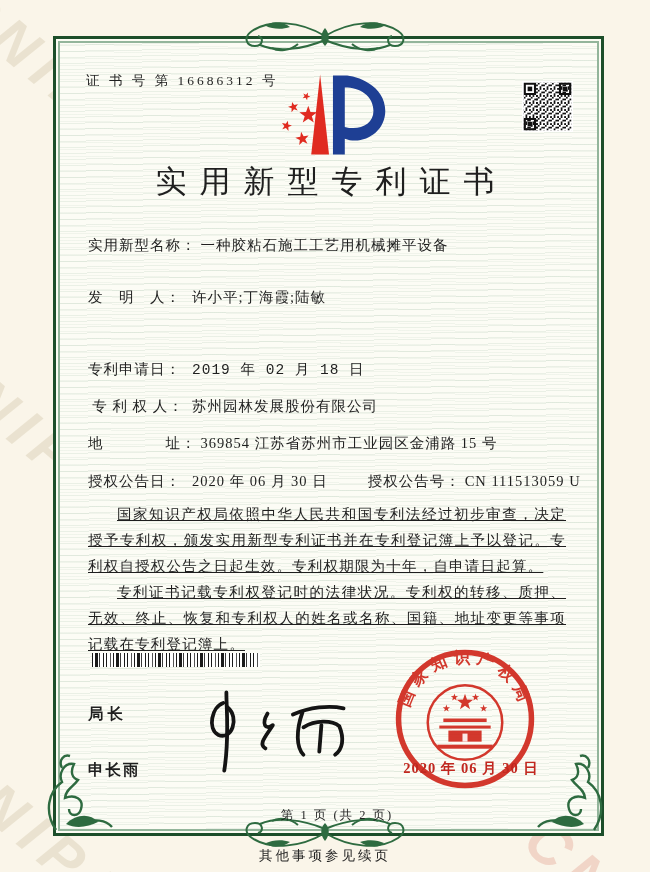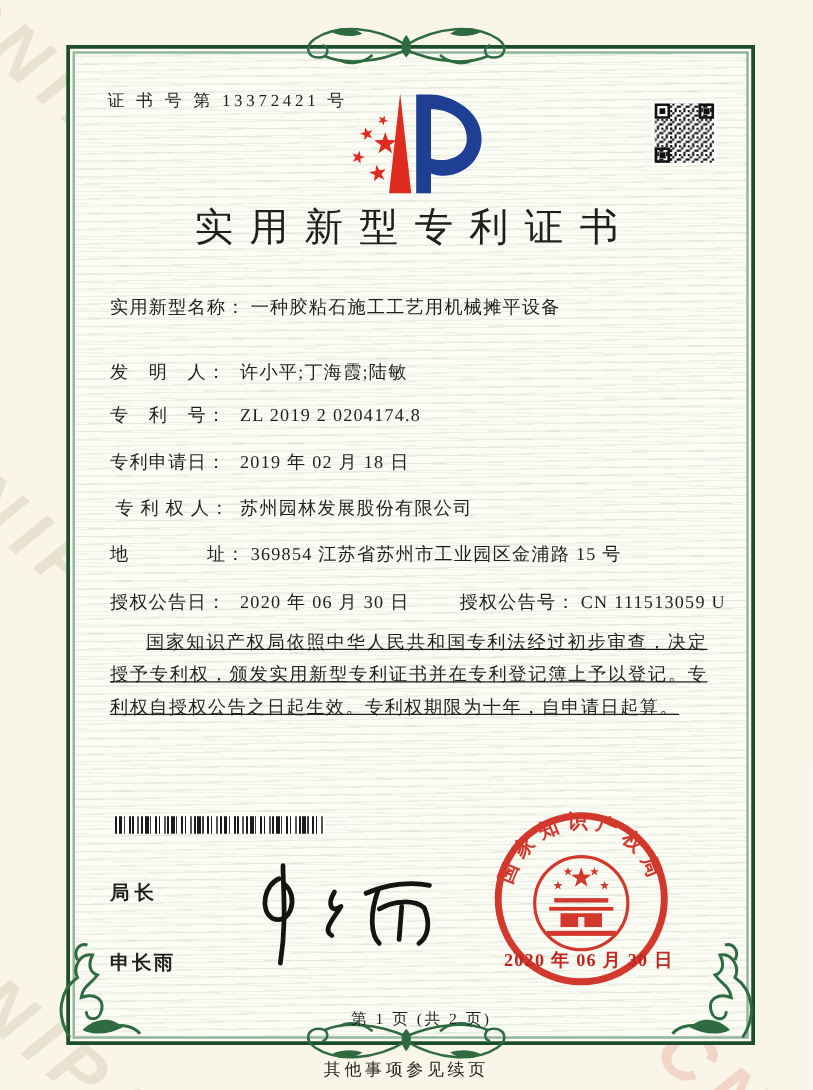--- a/index.html
+++ b/index.html
@@ -109,21 +109,21 @@
   </svg>
   <svg class="orn" style="left:38px; top:754px;" width="85" height="80" viewBox="0 0 85 80">
     <use href="#corner-scroll"></use>
   </svg>
   <svg class="orn" style="left:527px; top:754px; transform:scaleX(-1);" width="85" height="80" viewBox="0 0 85 80">
     <use href="#corner-scroll"></use>
   </svg>
 
   <div class="content">
 
-    <div class="cert-no">证 书 号 第 13372421 号</div>
+    <div class="cert-no">证 书 号 第 16686312 号</div>
 
     <svg class="logo" width="158" height="95" viewBox="0 0 160 95">
       <use href="#star" fill="#e02b20" transform="translate(57,26) scale(0.42) rotate(25)"></use>
       <use href="#star" fill="#e02b20" transform="translate(44,37) scale(0.55) rotate(-15)"></use>
       <use href="#star" fill="#e02b20" transform="translate(59,45) scale(0.95)"></use>
       <use href="#star" fill="#e02b20" transform="translate(37,56) scale(0.55) rotate(15)"></use>
       <use href="#star" fill="#e02b20" transform="translate(53,69) scale(0.72) rotate(-10)"></use>
       <polygon points="71,4 62,85 80,85" fill="#e02b20"></polygon>
       <path fill-rule="evenodd" fill="#1e3f94" d="M84,5 L84,85 L96,85 L96,69 C114,76 137,63 137,41 C137,15 108,5 96,5 Z
            M96,17 C111,17 125,25 125,41 C125,55 110,61 96,57 Z"></path>
@@ -154,38 +154,36 @@
     </svg>
 
     <div class="title">实用新型专利证书</div>
 
     <div class="row" style="top:236px;">
       <span class="lab">实用新型名称：</span><span class="val">一种胶粘石施工工艺用机械摊平设备</span>
     </div>
     <div class="row" style="top:288px;">
       <span class="lab">发　明　人：</span><span class="val">许小平;丁海霞;陆敏</span>
     </div>
-    <div class="row" style="top:323px;">
-      <span class="lab">专　利　号：</span><span class="val">ZL 2019 2 0204174.8</span>
-    </div>
-    <div class="row" style="top:360px;">
+    <div class="row" style="top:360px;font-family:Liberation Mono, monospace;">
       <span class="lab">专利申请日：</span><span class="val">2019 年 02 月 18 日</span>
     </div>
     <div class="row" style="top:397px;text-align:center;">
       <span class="lab">专 利 权 人：</span><span class="val">苏州园林发展股份有限公司</span>
     </div>
     <div class="row" style="top:434px;">
       <span class="lab">地　　　　址：</span><span class="val">369854 江苏省苏州市工业园区金浦路 15 号</span>
     </div>
     <div class="row row2pair" style="top:472px;">
       <span><span class="lab">授权公告日：</span><span class="val">2020 年 06 月 30 日</span></span><span class="pair2"><span>授权公告号：</span><span class="val">CN 111513059 U</span></span>
     </div>
 
     <div class="paras">
       <p>国家知识产权局依照中华人民共和国专利法经过初步审查，决定授予专利权，颁发实用新型专利证书并在专利登记簿上予以登记。专利权自授权公告之日起生效。专利权期限为十年，自申请日起算。</p>
+      <p>专利证书记载专利权登记时的法律状况。专利权的转移、质押、无效、终止、恢复和专利权人的姓名或名称、国籍、地址变更等事项记载在专利登记簿上。</p>
     </div>
 
     <div class="barcode"></div>
 
     <div class="sig-title">局长</div>
     <div class="sig-name">申长雨</div>
 
     <svg class="signature" width="180" height="95" viewBox="0 0 160 90">
       <g stroke="#141414" stroke-width="3.6" fill="none" stroke-linecap="round" stroke-linejoin="round">
         <path d="M33,8 C33,26 36,50 31,82"></path>

